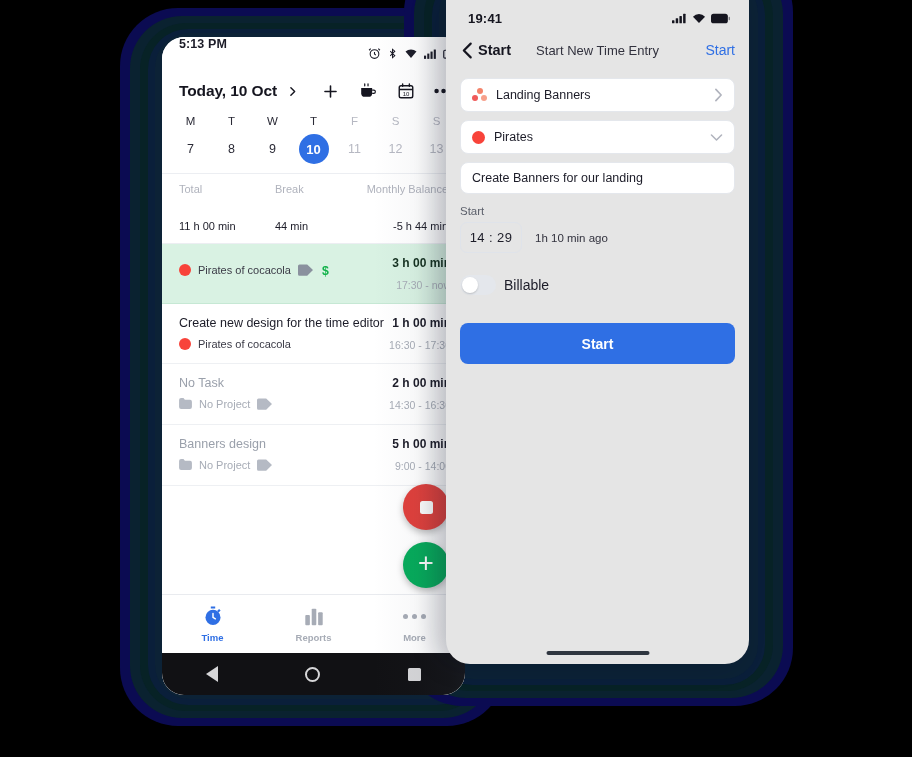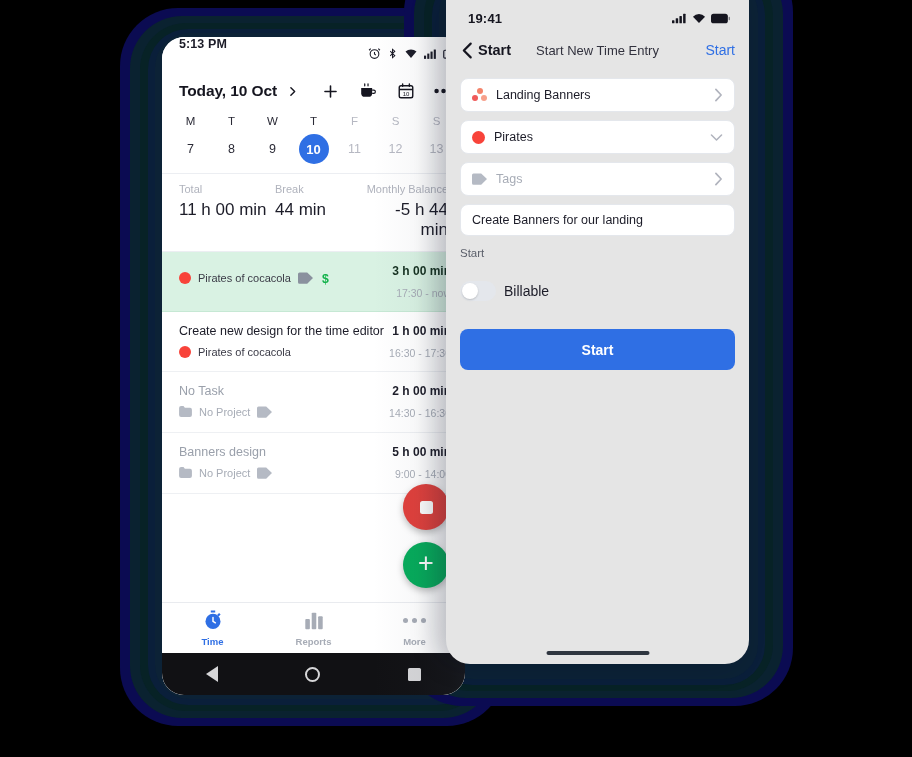--- a/index.html
+++ b/index.html
@@ -61,21 +61,21 @@
     display:flex;align-items:center;justify-content:center;font-size:13px;
   }
 
   
   .and-totals{display:flex;border-top:1px solid #eceef2;border-bottom:1px solid #eceef2;padding:9px 17px 11px 17px;}
   .and-tcol{flex:0 0 auto;}
   .and-tcol.c1{width:96px;}
   .and-tcol.c2{width:90px;}
   .and-tcol.c3{flex:1;text-align:right;}
   .and-tlabel{font-size:11px;color:#b0b3bd;padding-bottom:5px;}
-  .and-tval{font-size:17px;color:#1c1c28;font-weight:400;}
+  .and-tval{font-size:11px;color:#1c1c28;font-weight:400;margin-top:20px;}
 
   
   .and-list{}
   .and-row{display:flex;padding:12px 14px 12px 17px;border-bottom:1px solid #eef0f3;position:relative;}
   .and-row.active{background:#d9f2e3;border-bottom:1px solid #c6e8d4;}
   .and-rleft{flex:1;min-width:0;}
   .and-r1{display:flex;align-items:center;gap:6px;font-size:12.5px;color:#1c1c28;white-space:nowrap;}
   .and-dot-live{width:8px;height:8px;border-radius:50%;background:#24b864;flex:0 0 auto;}
   .and-key{color:#2f6fe4;font-weight:400;}
   .and-r1.muted{color:#9aa0ab;}
@@ -89,21 +89,21 @@
 
   
   .and-fabs{position:absolute;right:16px;bottom:107px;display:flex;flex-direction:column;gap:12px;align-items:center;}
   .fab{width:46px;height:46px;border-radius:50%;display:flex;align-items:center;justify-content:center;
        box-shadow:0 3px 7px rgba(0,0,0,.26);}
   .fab.stop{background:#e0403c;}
   .fab.stop i{width:13px;height:13px;background:#fff;border-radius:2.5px;display:block;}
   .fab.add{background:#06ab5b;color:#fff;font-size:27px;line-height:1;font-weight:300;padding-bottom:3px;}
 
   
-  .and-tabs{position:absolute;left:0;bottom:42px;width:303px;height:51px;background:#fff;border-top:1px solid #e9ebef;
+  .and-tabs{position:absolute;left:0;bottom:42px;width:303px;height:59px;background:#fff;border-top:1px solid #e9ebef;
             display:flex;align-items:center;}
   .and-tab{flex:1;display:flex;flex-direction:column;align-items:center;gap:5px;cursor:pointer;}
   .and-tab .lbl{font-size:9.5px;color:#a7acb6;font-weight:700;}
   .and-tab.on .lbl{color:#2f6fe4;}
   .dots3{display:flex;gap:4px;height:22px;align-items:center;}
   .dots3 i{width:5px;height:5px;border-radius:50%;background:#a7acb6;display:block;}
 
   
   .and-nav{position:absolute;left:0;bottom:0;width:303px;height:42px;background:#111114;
            display:flex;align-items:center;justify-content:space-around;}
@@ -524,40 +524,31 @@
             <span class="cl-dot"></span>
           </span>
         <span class="txt">Pirates</span>
         <span class="trail">
           <svg width="13" height="9" viewBox="0 0 16 10" fill="none" stroke="#b0b3bd" stroke-width="1.9" stroke-linecap="round" stroke-linejoin="round">
               <path d="M1.8 2 8 8l6.2-6"></path>
             </svg>
         </span>
       </div>
 
-      <div class="ios-field">
-        <span class="lead">
-          <svg width="15" height="12" viewBox="0 0 16 12" fill="#b5bac4">
-              <path d="M0 1.6A1.6 1.6 0 0 1 1.6 0h8.2L16 6l-6.2 6H1.6A1.6 1.6 0 0 1 0 10.4z"></path>
-            </svg>
-        </span>
-        <span class="txt ph">Tags</span>
-        <span class="trail">
-          <svg width="9" height="14" viewBox="0 0 10 16" fill="none" stroke="#b0b3bd" stroke-width="1.9" stroke-linecap="round" stroke-linejoin="round">
-              <path d="M2 1.5 8 8l-6 6.5"></path>
-            </svg>
-        </span>
-      </div>
 
       <div class="ios-field note">
         <span class="txt">Create Banners for our landing</span>
       </div>
 
       <div class="ios-seclabel">Start</div>
 
+      <div class="ios-startrow">
+        <div class="ios-timebox">14 : 29</div>
+        <span class="ios-ago">1h 10 min ago</span>
+      </div>
 
       <div class="ios-billrow">
         <span class="ios-toggle">
             <i></i>
           </span>
         <span class="ios-billlabel">Billable</span>
       </div>
 
       <div class="ios-cta">Start</div>
     </div>

